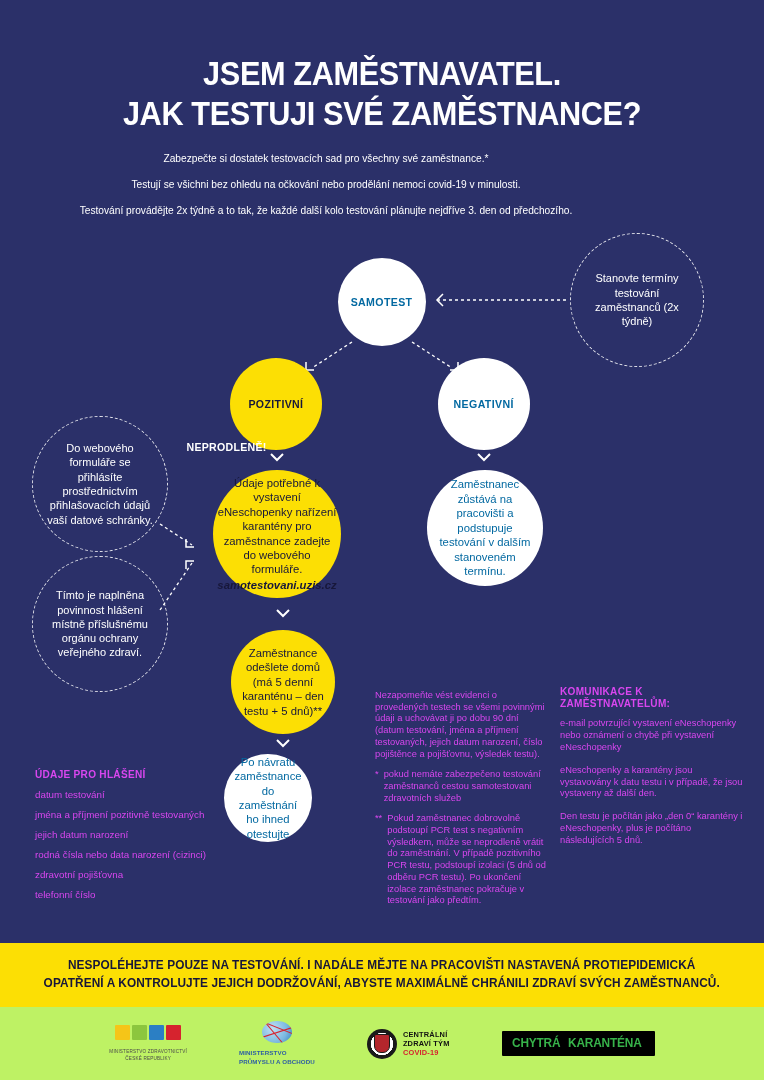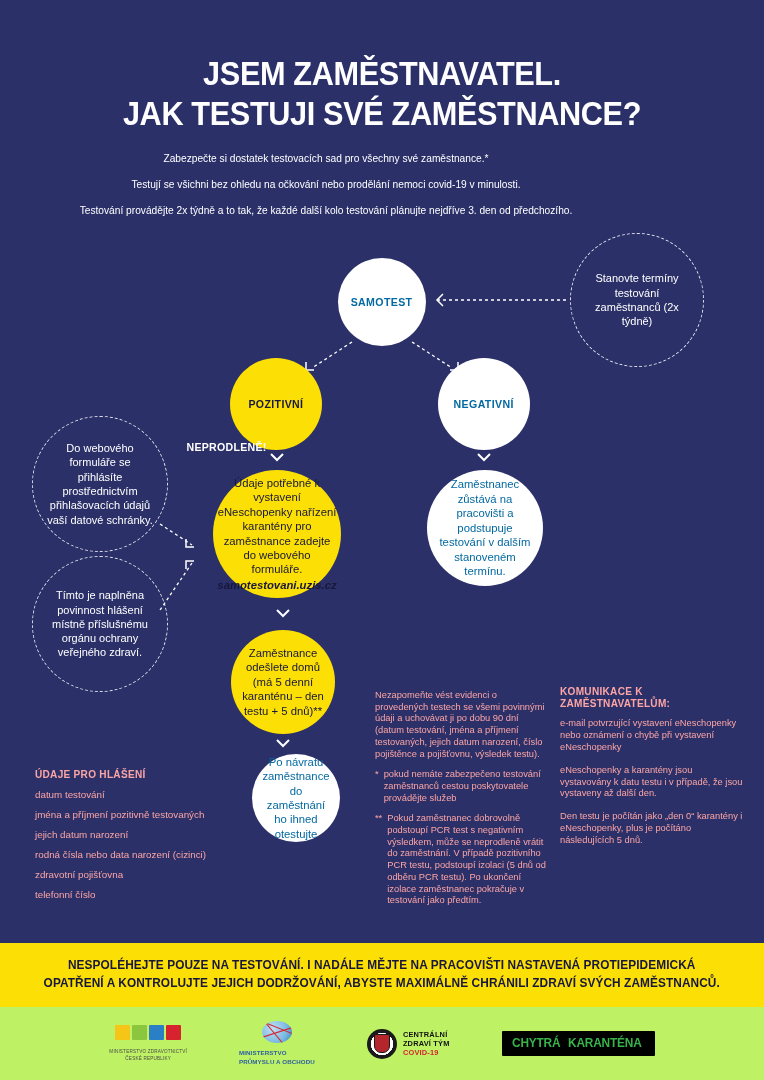--- a/index.html
+++ b/index.html
@@ -89,21 +89,21 @@
   
   #c-samotest { left:338px; top:258px;  width:88px;  height:88px; }
   #c-stanovte { left:570px; top:233px;  width:134px; height:134px; }
   #c-pozitivni{ left:230px; top:358px;  width:92px;  height:92px; }
   #c-negativni{ left:438px; top:358px;  width:92px;  height:92px; }
   #c-udaje    { left:213px; top:470px;  width:128px; height:128px; }
   #c-zamestnanec{ left:427px; top:470px; width:116px; height:116px; }
   #c-webform  { left:32px;  top:416px;  width:136px; height:136px; }
   #c-timto    { left:32px;  top:556px;  width:136px; height:136px; }
   #c-odeslete { left:231px; top:630px;  width:104px; height:104px; }
-  #c-ponavratu{ left:252px; top:754px;  width:88px;  height:88px;  }
+  #c-ponavratu{ left:224px; top:754px;  width:88px;  height:88px;  }
 
   
   svg#wires{
     position:absolute; left:0; top:0; width:764px; height:1080px;
     pointer-events:none;
   }
 
   .neprodlene{
     position:absolute;
     left:183px; top:441px;
@@ -116,21 +116,21 @@
 
   
   .chev{
     position:absolute;
     width:14px; height:10px;
     color:#ffffff;
   }
   .chev svg{ display:block; }
 
   
-  .blk{ position:absolute; color:#fca5a5; }
+  .blk{ position:absolute; color:#d946ef; }
   .blk h3{
     margin:0 0 9px 0;
     font-size:10.6px;
     font-weight:bold;
     letter-spacing:.3px;
     transform:scaleX(.95);
     transform-origin:left center;
   }
   #blk-udaje{ left:35px; top:768px; width:190px; }
   #blk-udaje ul{ margin:0; padding:0; list-style:none; }
@@ -368,21 +368,21 @@
       <li>rodná čísla nebo data narození (cizinci)</li>
       <li>zdravotní pojišťovna</li>
       <li>telefonní číslo</li>
     </ul>
   </div>
 
   <div id="blk-evid" class="blk">
     <p>Nezapomeňte vést evidenci o provedených testech se všemi povinnými údaji a uchovávat ji po dobu 90 dní (datum testování, jména a příjmení testovaných, jejich datum narození, číslo pojištěnce a pojišťovnu, výsledek testu).</p>
     <p class="note">
       <span class="mark">*</span>
-      <span>pokud nemáte zabezpečeno testování zaměstnanců cestou poskytovatele provádějte služeb</span>
+      <span>pokud nemáte zabezpečeno testování zaměstnanců cestou samotestovani zdravotních služeb</span>
     </p>
     <p class="note">
       <span class="mark">**</span>
       <span>Pokud zaměstnanec dobrovolně podstoupí PCR test s negativním výsledkem, může se neprodleně vrátit do zaměstnání. V případě pozitivního PCR testu, podstoupí izolaci (5 dnů od odběru PCR testu). Po ukončení izolace zaměstnanec pokračuje v testování jako předtím.</span>
     </p>
   </div>
 
   <div id="blk-komu" class="blk">
     <h3>KOMUNIKACE K ZAMĚSTNAVATELŮM:</h3>
     <p>e-mail potvrzující vystavení eNeschopenky nebo oznámení o chybě při vystavení eNeschopenky</p>

